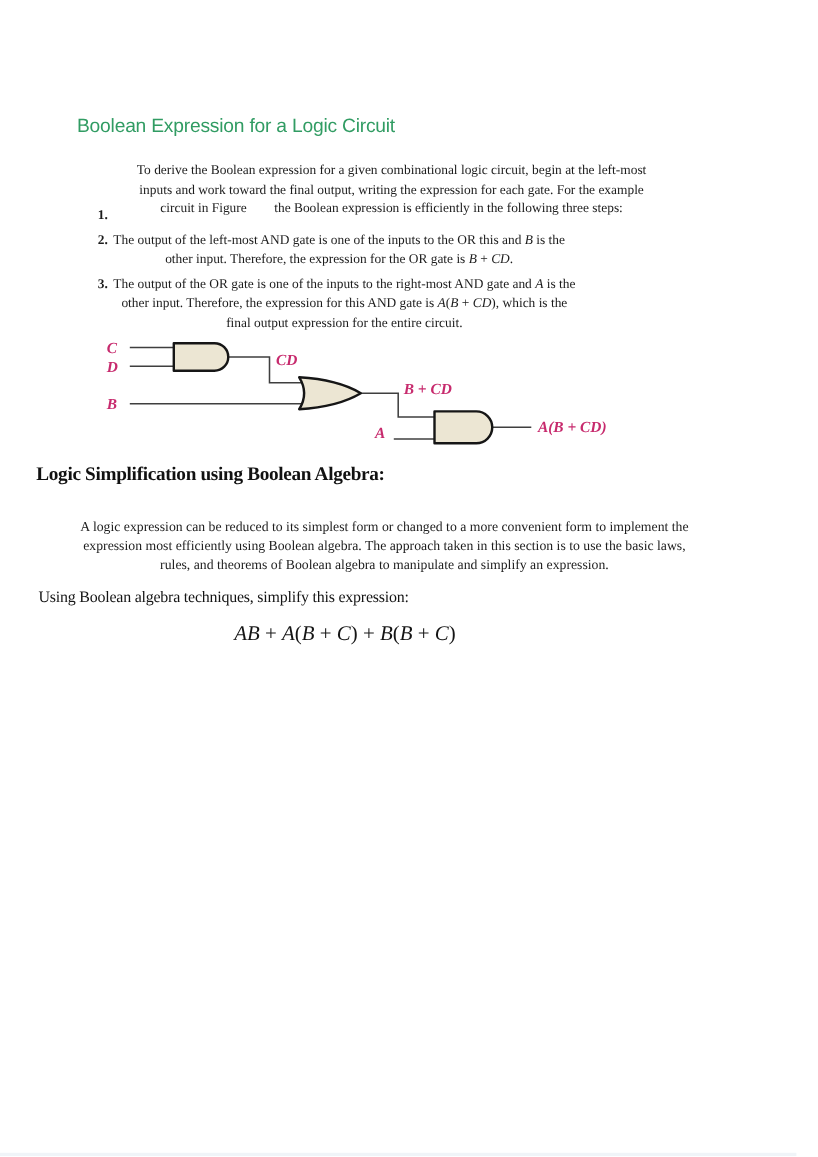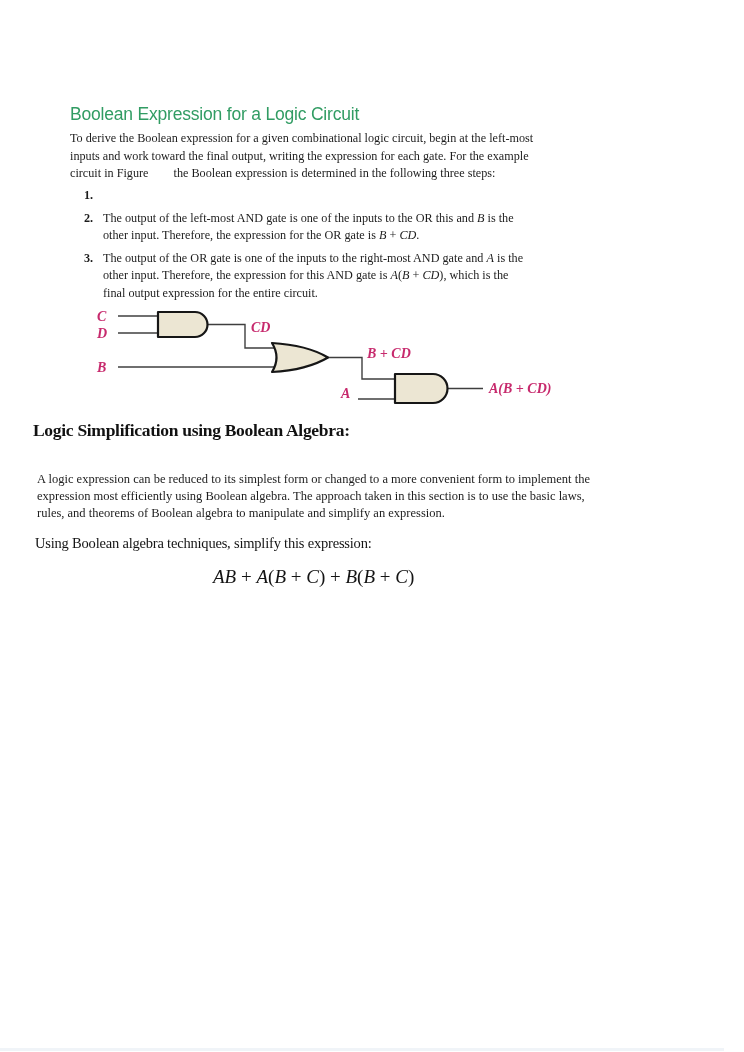--- a/index.html
+++ b/index.html
@@ -1,23 +1,23 @@
 <!DOCTYPE html>
 <html><head>
 <meta charset="utf-8">
 <style>
   html,body{margin:0;padding:0;}
   body{width:744px;height:1052px;background:#ffffff;font-family:"Liberation Serif", serif;}
-  .page{position:relative;width:724px;height:1052px;background:#ffffff;overflow:hidden;}
+  .page{position:relative;width:724px;height:1052px;background:#ffffff;overflow:hidden;text-align:center;}
 
   .h1{position:absolute;left:70px;top:104px;margin:0;
       font-family:"Liberation Sans", sans-serif;font-weight:500;font-size:17.5px;
       letter-spacing:-0.2px;color:#319c63;}
 
-  .intro{position:absolute;left:70px;top:130px;width:540px;margin:0;
+  .intro{position:absolute;left:70px;top:130px;width:540px;margin:16px;
          font-size:12.2px;line-height:17.5px;color:#1c1c1c;white-space:pre-wrap;}
 
   .steps{position:absolute;left:84px;top:187px;width:520px;}
   .step{display:flex;margin-bottom:5px;}
   .num{width:19px;flex:0 0 19px;font-weight:bold;font-size:12.2px;line-height:17.5px;color:#1c1c1c;}
   .stext{font-size:12.2px;line-height:17.5px;color:#1c1c1c;white-space:pre-wrap;}
 
   .i{font-style:italic;}
   .gap{display:inline-block;width:25px;}
 
@@ -40,21 +40,21 @@
 </style>
 </head>
 <body>
 
 <div class="page">
 
   <h1 class="h1">Boolean Expression for a Logic Circuit</h1>
 
   <p class="intro"><span>To derive the Boolean expression for a given combinational logic circuit, begin at the left-most
 inputs and work toward the final output, writing the expression for each gate. For the example
-circuit in Figure</span><span class="gap"></span><span>the Boolean expression is determined in the following three steps:</span></p>
+circuit in Figure</span><span class="gap"></span><span>the Boolean expression is efficiently in the following three steps:</span></p>
 
   <div class="steps">
     <div class="step">
       <span class="num">1.</span>
     </div>
     <div class="step">
       <span class="num">2.</span>
       <div class="stext"><span>The output of the left-most AND gate is one of the inputs to the OR this and </span><span class="i">B</span><span> is the
 other input. Therefore, the expression for the OR gate is </span><span class="i">B</span><span> + </span><span class="i">CD</span><span>.</span></div>
     </div>

